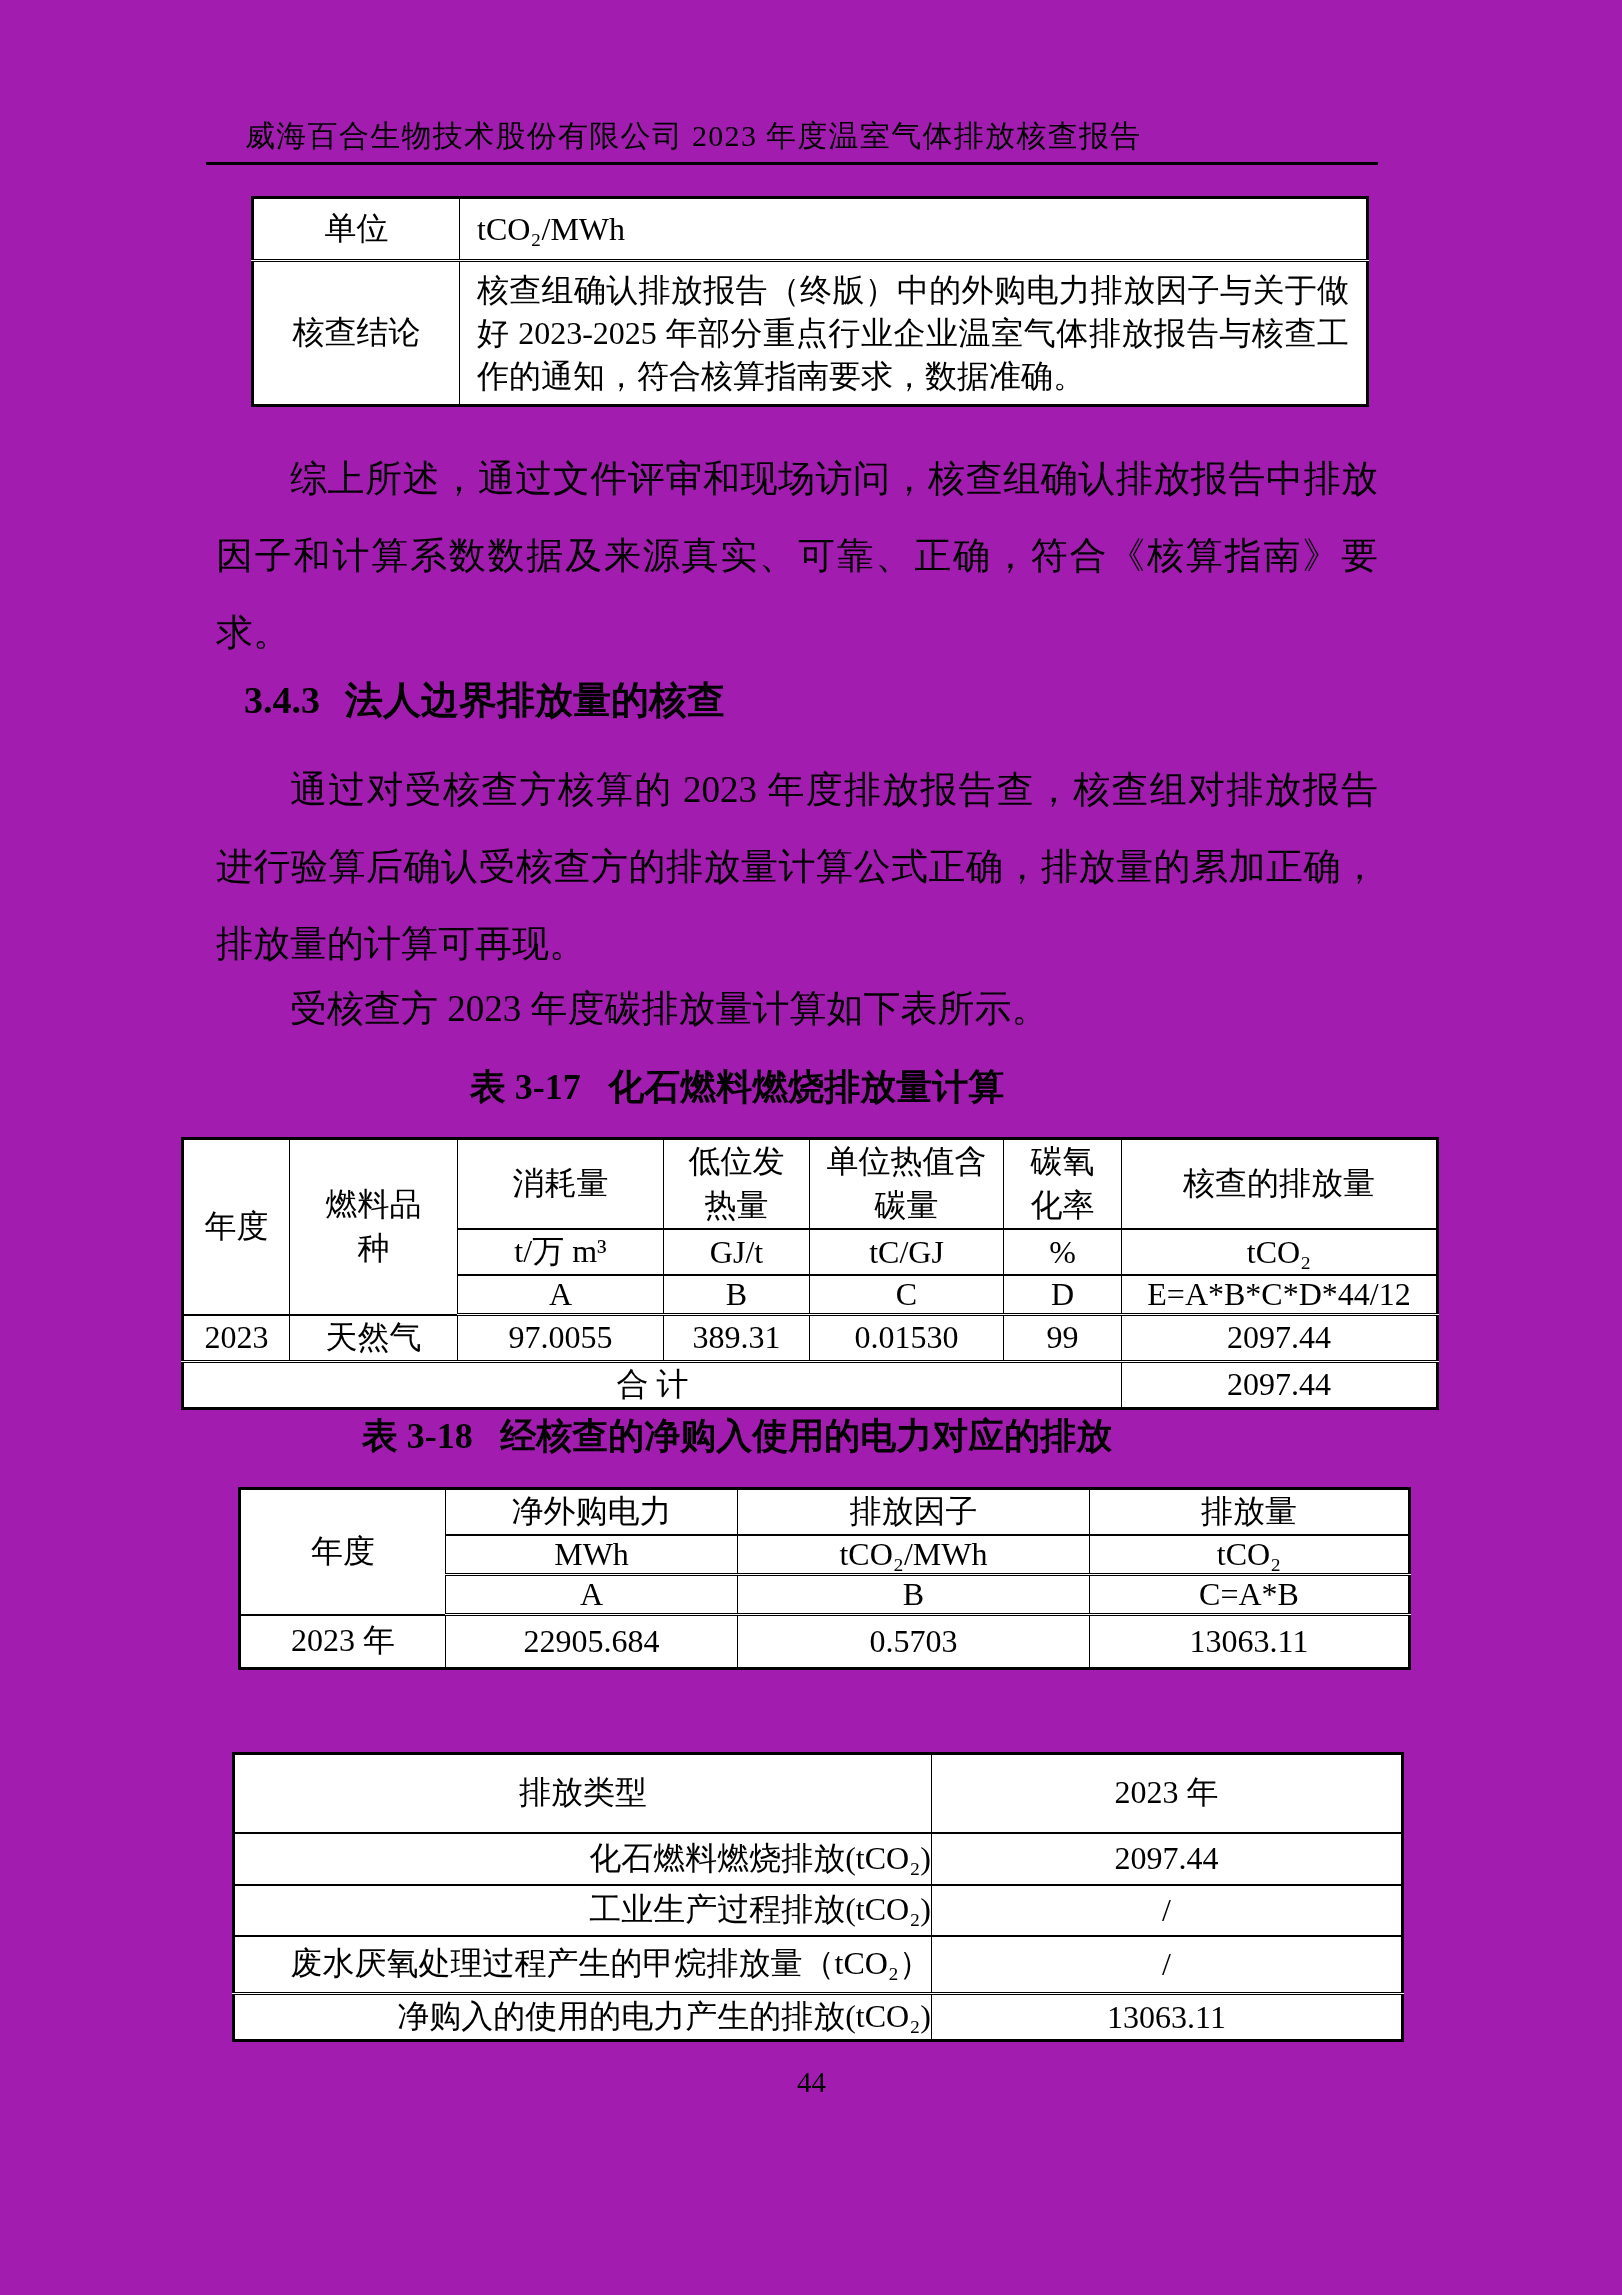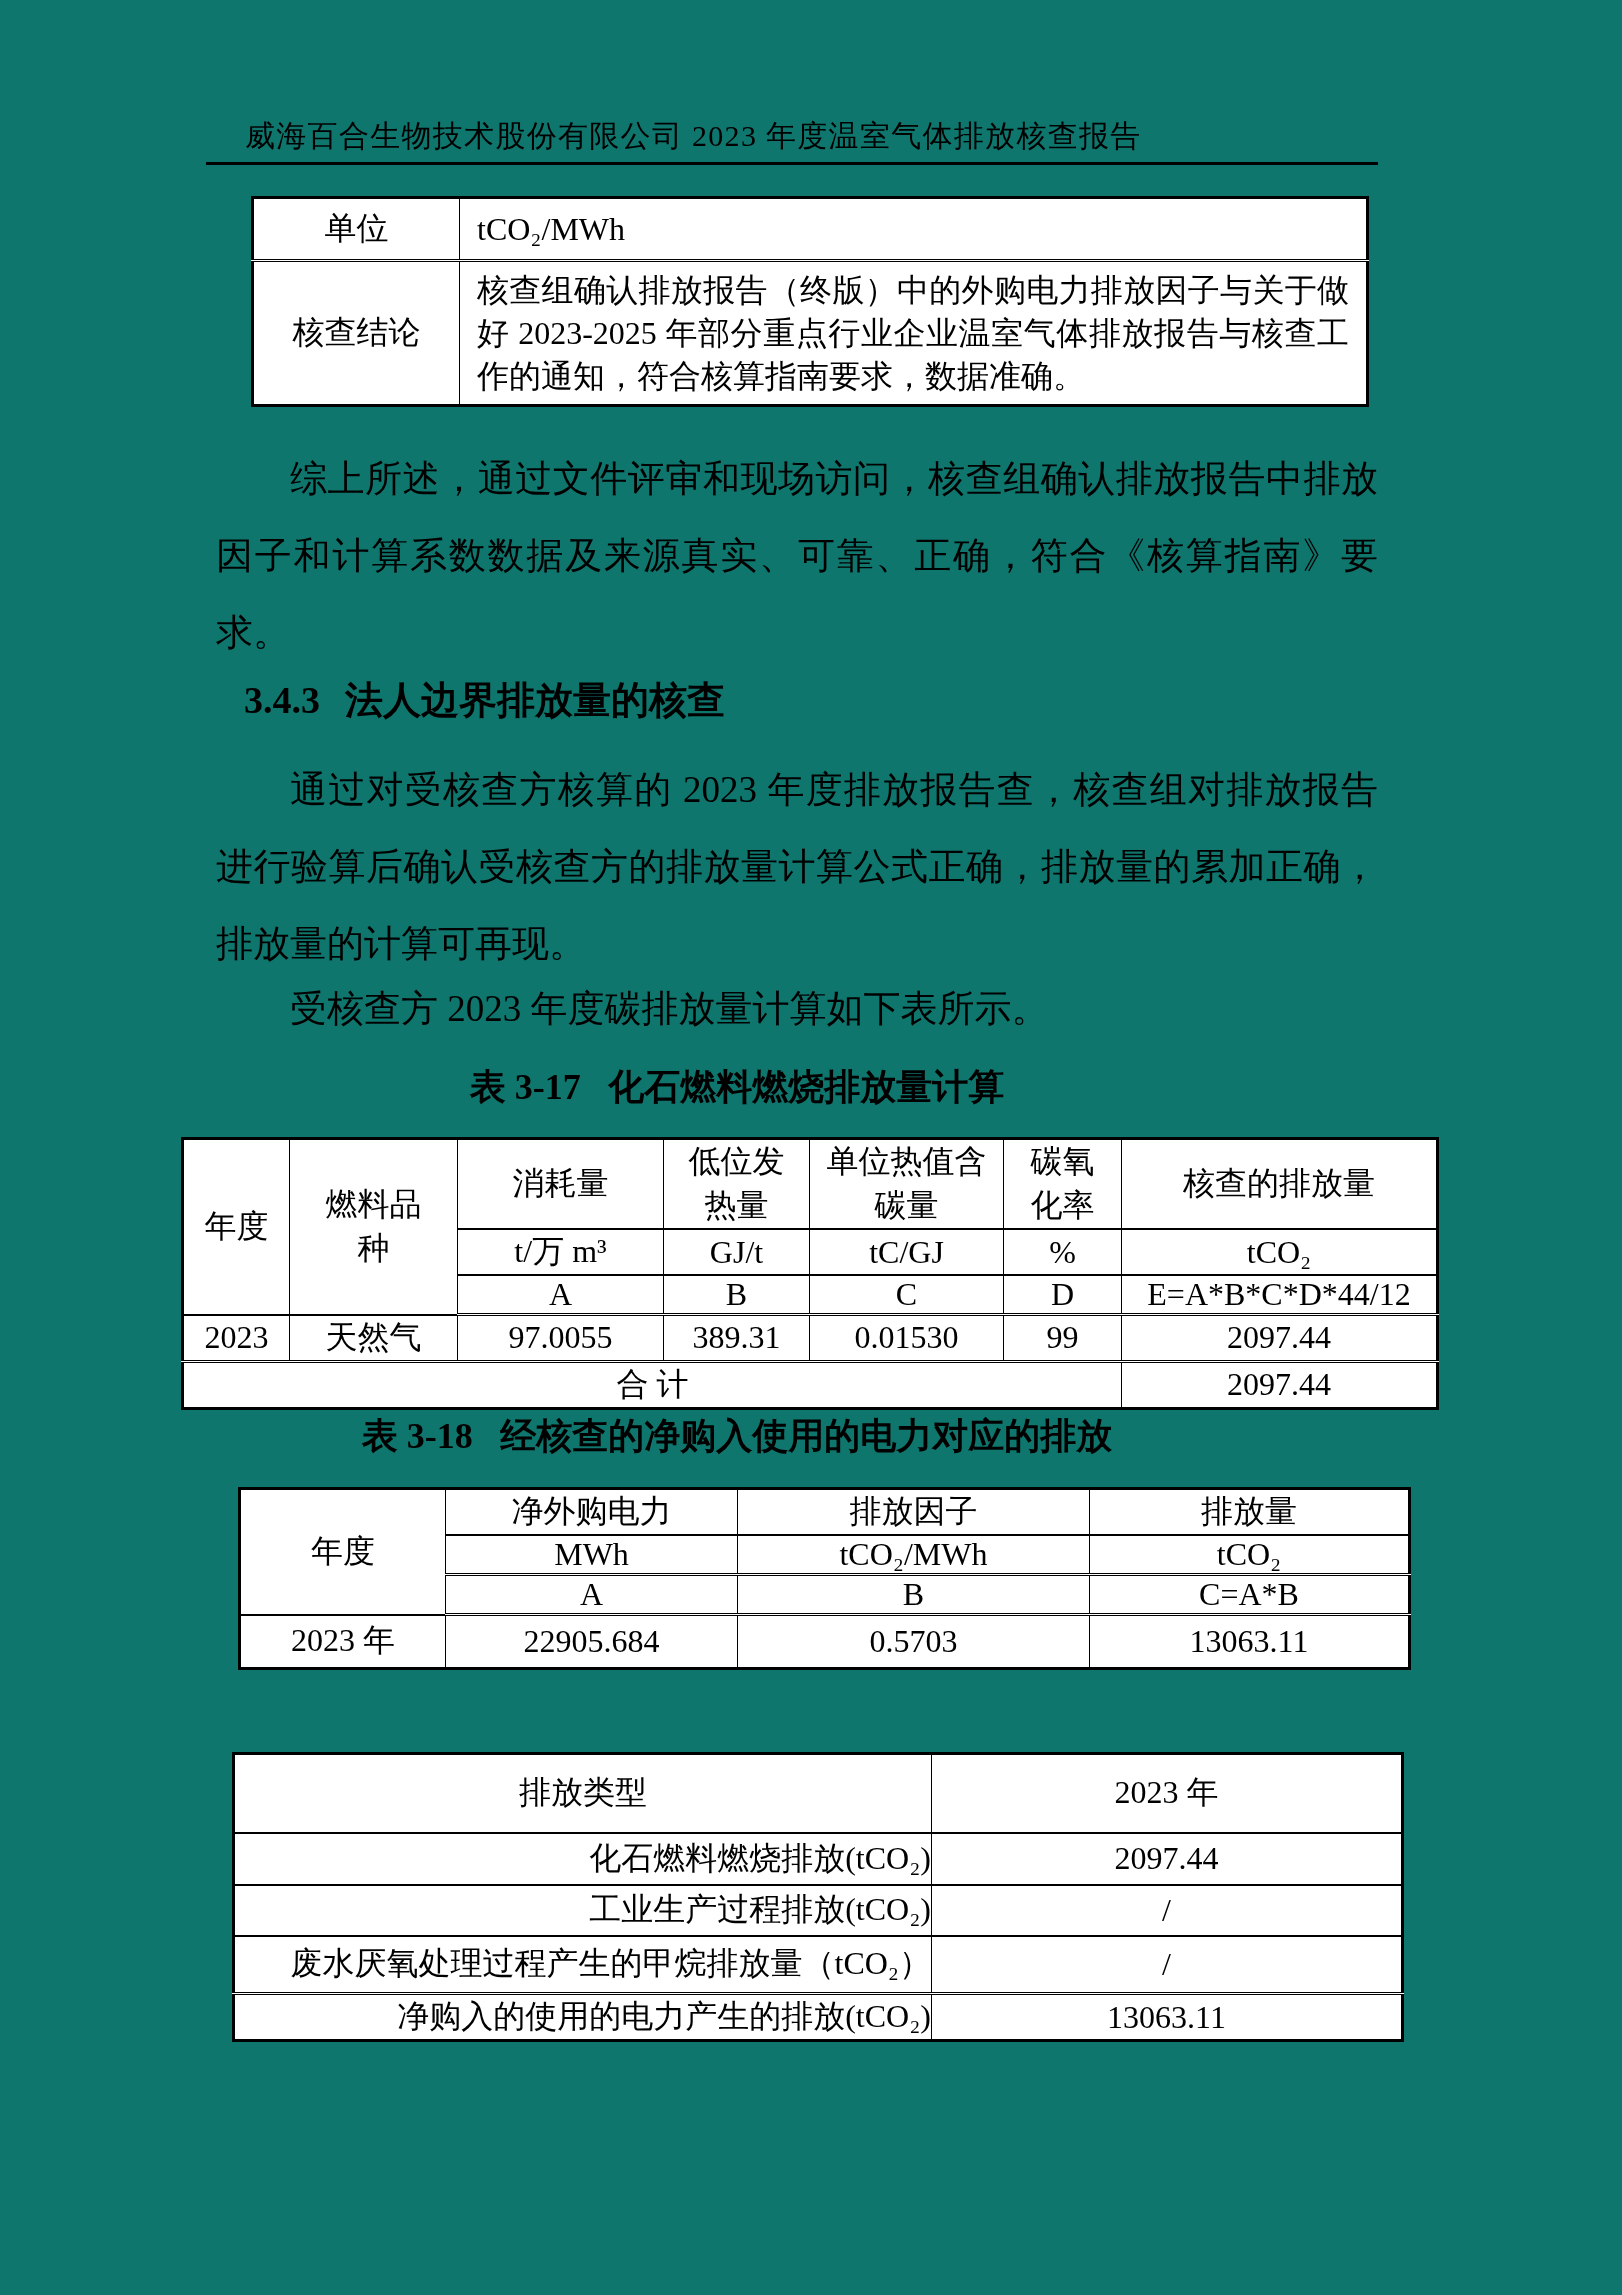--- a/index.html
+++ b/index.html
@@ -1,17 +1,17 @@
 <!DOCTYPE html>
 <html style="font-size:10.5px"><head>
 <meta charset="utf-8">
 <style>
   html,body{margin:0;padding:0;background:#888;}
   .page{
-    position:relative; width:1623px; height:2295px; background:#0f766e;
+    position:relative; width:1623px; height:2295px; background:#a21caf;
     font-family:"Liberation Serif","DejaVu Serif",serif; color:#000;
     overflow:hidden;
   }
   
   .hdr-text{position:absolute; left:245px; top:116px; font-size:30px; letter-spacing:1.3px; white-space:nowrap;}
   .hdr-rule{position:absolute; left:206px; top:162px; width:1172px; height:3.3px; background:#000;}
   
   table.tbl{border-collapse:collapse; table-layout:fixed; position:absolute; background:#fff;}
   table.tbl{border:3.3px solid #000;}
   table.tbl td{border:1.3px solid #000; text-align:center; vertical-align:middle;
@@ -196,15 +196,16 @@
         <td class="rowlab">废水厌氧处理过程产生的甲烷排放量（tCO₂）</td>
         <td>/</td>
       </tr>
       <tr style="height:47px">
         <td class="rowlab">净购入的使用的电力产生的排放(tCO₂)</td>
         <td>13063.11</td>
       </tr>
     </tbody>
   </table>
 
+  <div class="pagenum">44</div>
 
 </div>
 
 
 </body></html>

